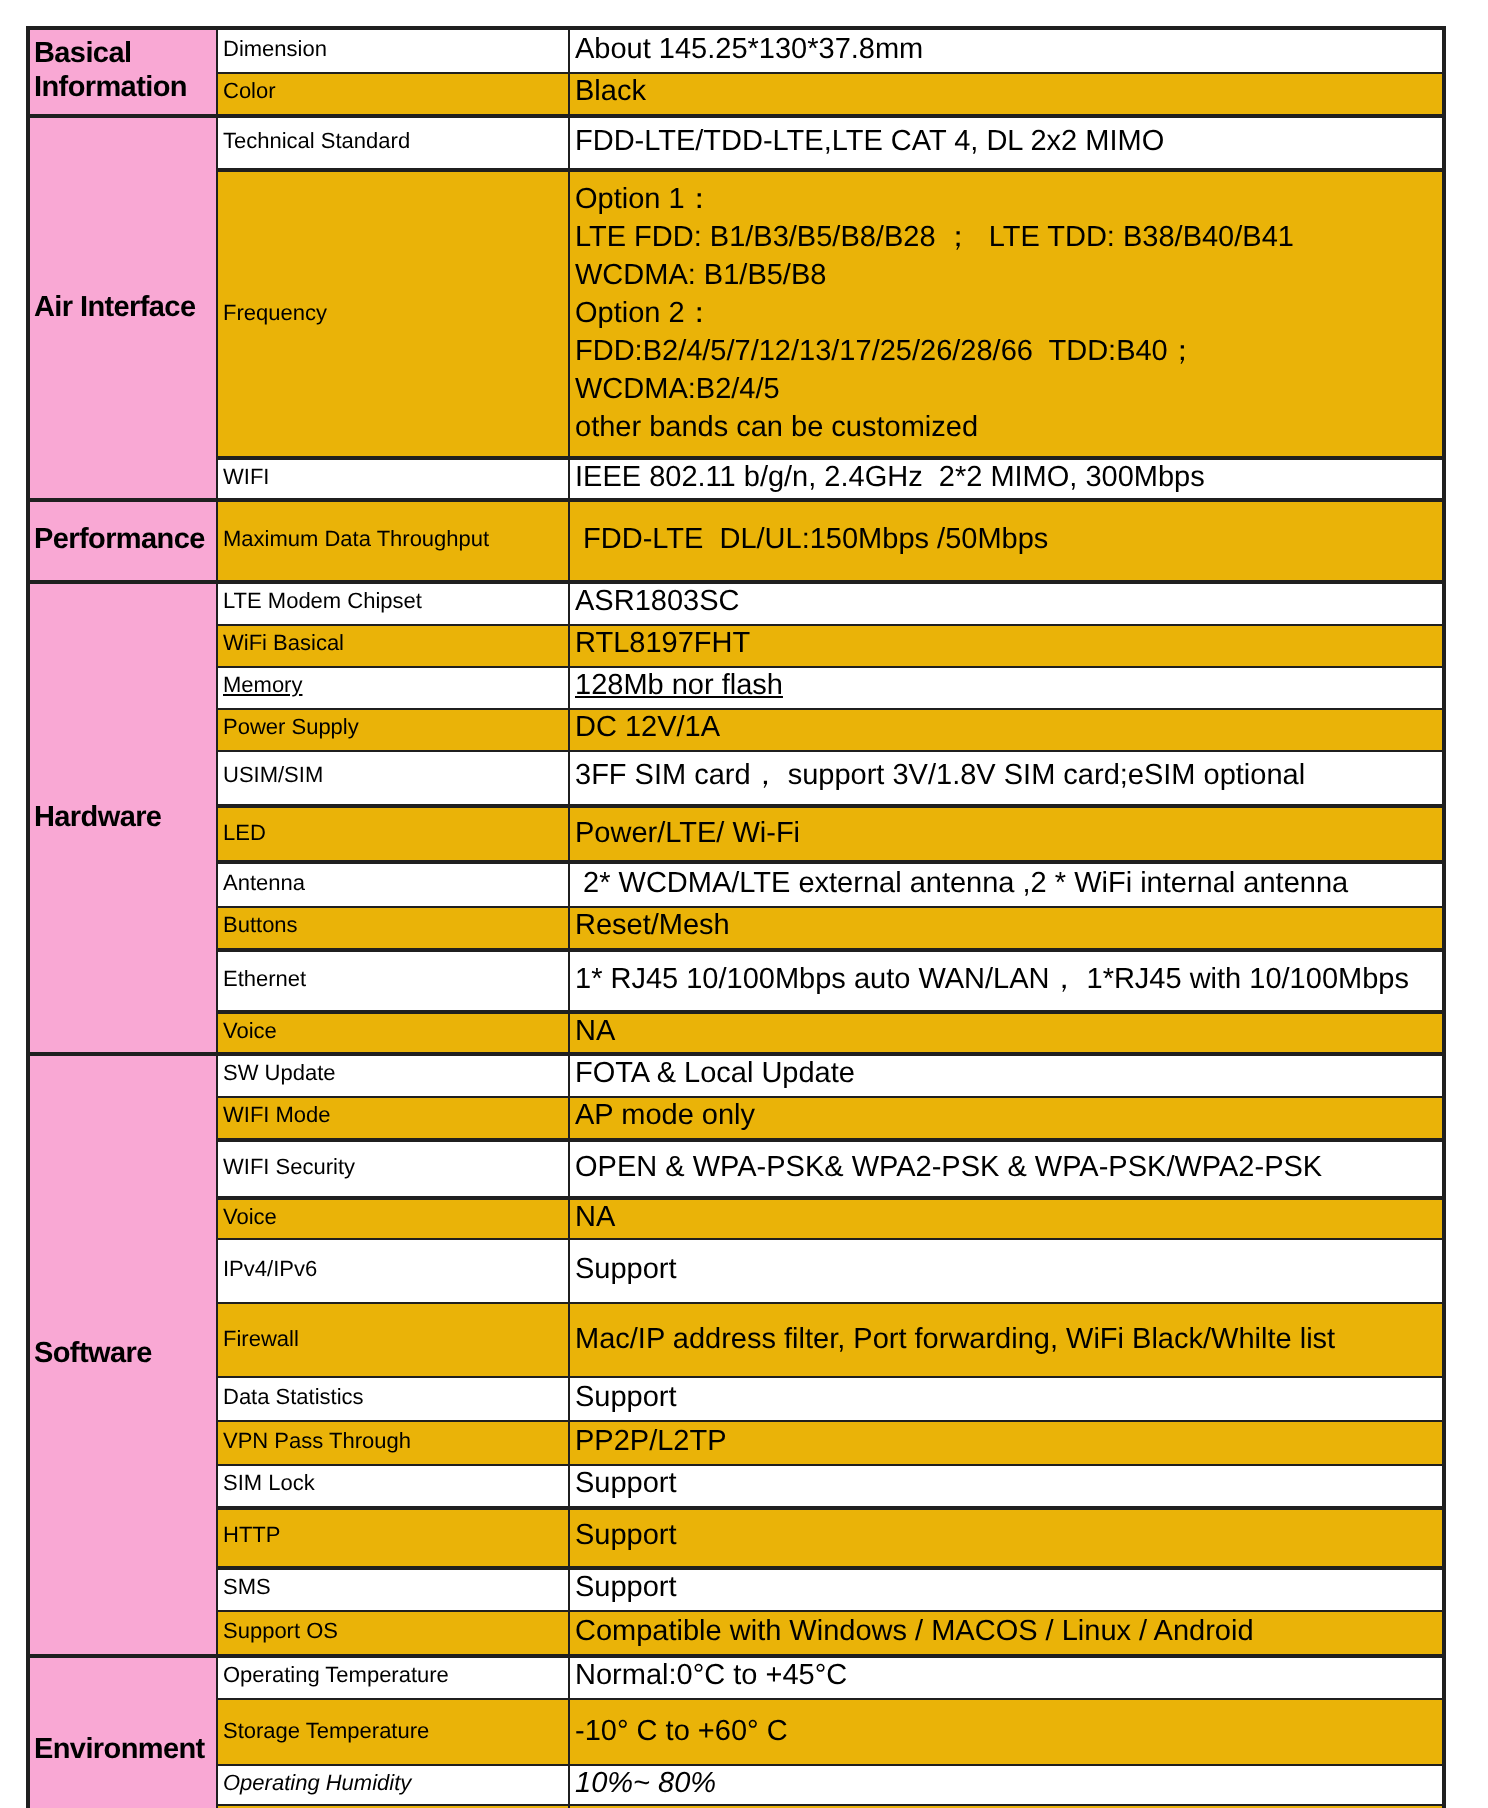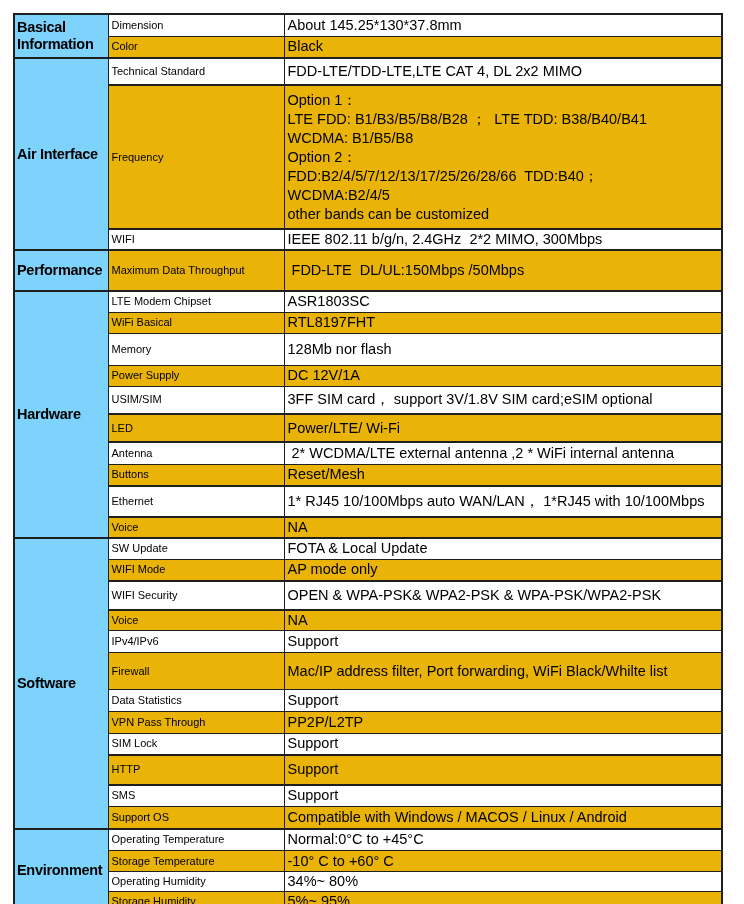--- a/index.html
+++ b/index.html
@@ -22,21 +22,21 @@
     vertical-align: middle;
     overflow: hidden;
   }
   #spec-table tr.tt > td { border-top-width: 2px; }
   td.cat {
     font-weight: bold;
     font-size: 14.5px;
     line-height: 17px;
     letter-spacing: -0.3px;
     padding: 0 1px 0 2px;
-    background: #7dd3fc;
+    background: #f9a8d4;
   }
   td.lab {
     font-size: 11px;
     line-height: 17px;
     padding: 0 6px 0 3px;
   }
   td.val {
     font-size: 14.5px;
     line-height: 19px;
     padding: 0 2px 0 3px;
@@ -89,21 +89,21 @@
       </tr>
       <tr class="tt" style="height: 21px;">
         <td rowspan="10" class="cat">Hardware</td>
         <td class="lab">LTE Modem Chipset</td>
         <td class="val">ASR1803SC</td>
       </tr>
       <tr style="height: 21px;">
         <td class="lab shade">WiFi Basical</td>
         <td class="val shade">RTL8197FHT</td>
       </tr>
-      <tr style="height: 32px;">
+      <tr style="height: 21px; text-decoration: underline;">
         <td class="lab">Memory</td>
         <td class="val">128Mb nor flash</td>
       </tr>
       <tr style="height: 21px; margin-left: 44px;">
         <td class="lab shade">Power Supply</td>
         <td class="val shade">DC 12V/1A</td>
       </tr>
       <tr style="height: 28px;">
         <td class="lab">USIM/SIM</td>
         <td class="val">3FF SIM card， support 3V/1.8V SIM card;eSIM optional</td>
@@ -138,21 +138,21 @@
         <td class="val shade">AP mode only</td>
       </tr>
       <tr class="tt" style="height: 29px;">
         <td class="lab">WIFI Security</td>
         <td class="val">OPEN &amp; WPA-PSK&amp; WPA2-PSK &amp; WPA-PSK/WPA2-PSK</td>
       </tr>
       <tr class="tt" style="height: 20px;">
         <td class="lab shade">Voice</td>
         <td class="val shade">NA</td>
       </tr>
-      <tr style="height: 22px;">
+      <tr style="height: 32px;">
         <td class="lab">IPv4/IPv6</td>
         <td class="val">Support</td>
       </tr>
       <tr style="height: 37px;">
         <td class="lab shade">Firewall</td>
         <td class="val shade">Mac/IP address filter, Port forwarding, WiFi Black/Whilte list</td>
       </tr>
       <tr style="height: 22px;">
         <td class="lab">Data Statistics</td>
         <td class="val">Support</td>
@@ -175,26 +175,26 @@
       </tr>
       <tr style="height: 22px;">
         <td class="lab shade">Support OS</td>
         <td class="val shade">Compatible with Windows / MACOS / Linux / Android</td>
       </tr>
       <tr class="tt" style="height: 22px;">
         <td rowspan="4" class="cat">Environment</td>
         <td class="lab">Operating Temperature</td>
         <td class="val">Normal:0°C to +45°C</td>
       </tr>
-      <tr style="height: 21px;">
+      <tr style="height: 33px;">
         <td class="lab shade">Storage Temperature</td>
         <td class="val shade">-10° C to +60° C</td>
       </tr>
-      <tr style="height: 19px;">
+      <tr style="height: 19px; font-style: italic;">
         <td class="lab">Operating Humidity</td>
-        <td class="val">34%~ 80%</td>
+        <td class="val">10%~ 80%</td>
       </tr>
       <tr style="height: 21px;">
         <td class="lab shade">Storage Humidity</td>
         <td class="val shade">5%~ 95%</td>
       </tr>
     </tbody>
 </table>
 
 </body></html>

